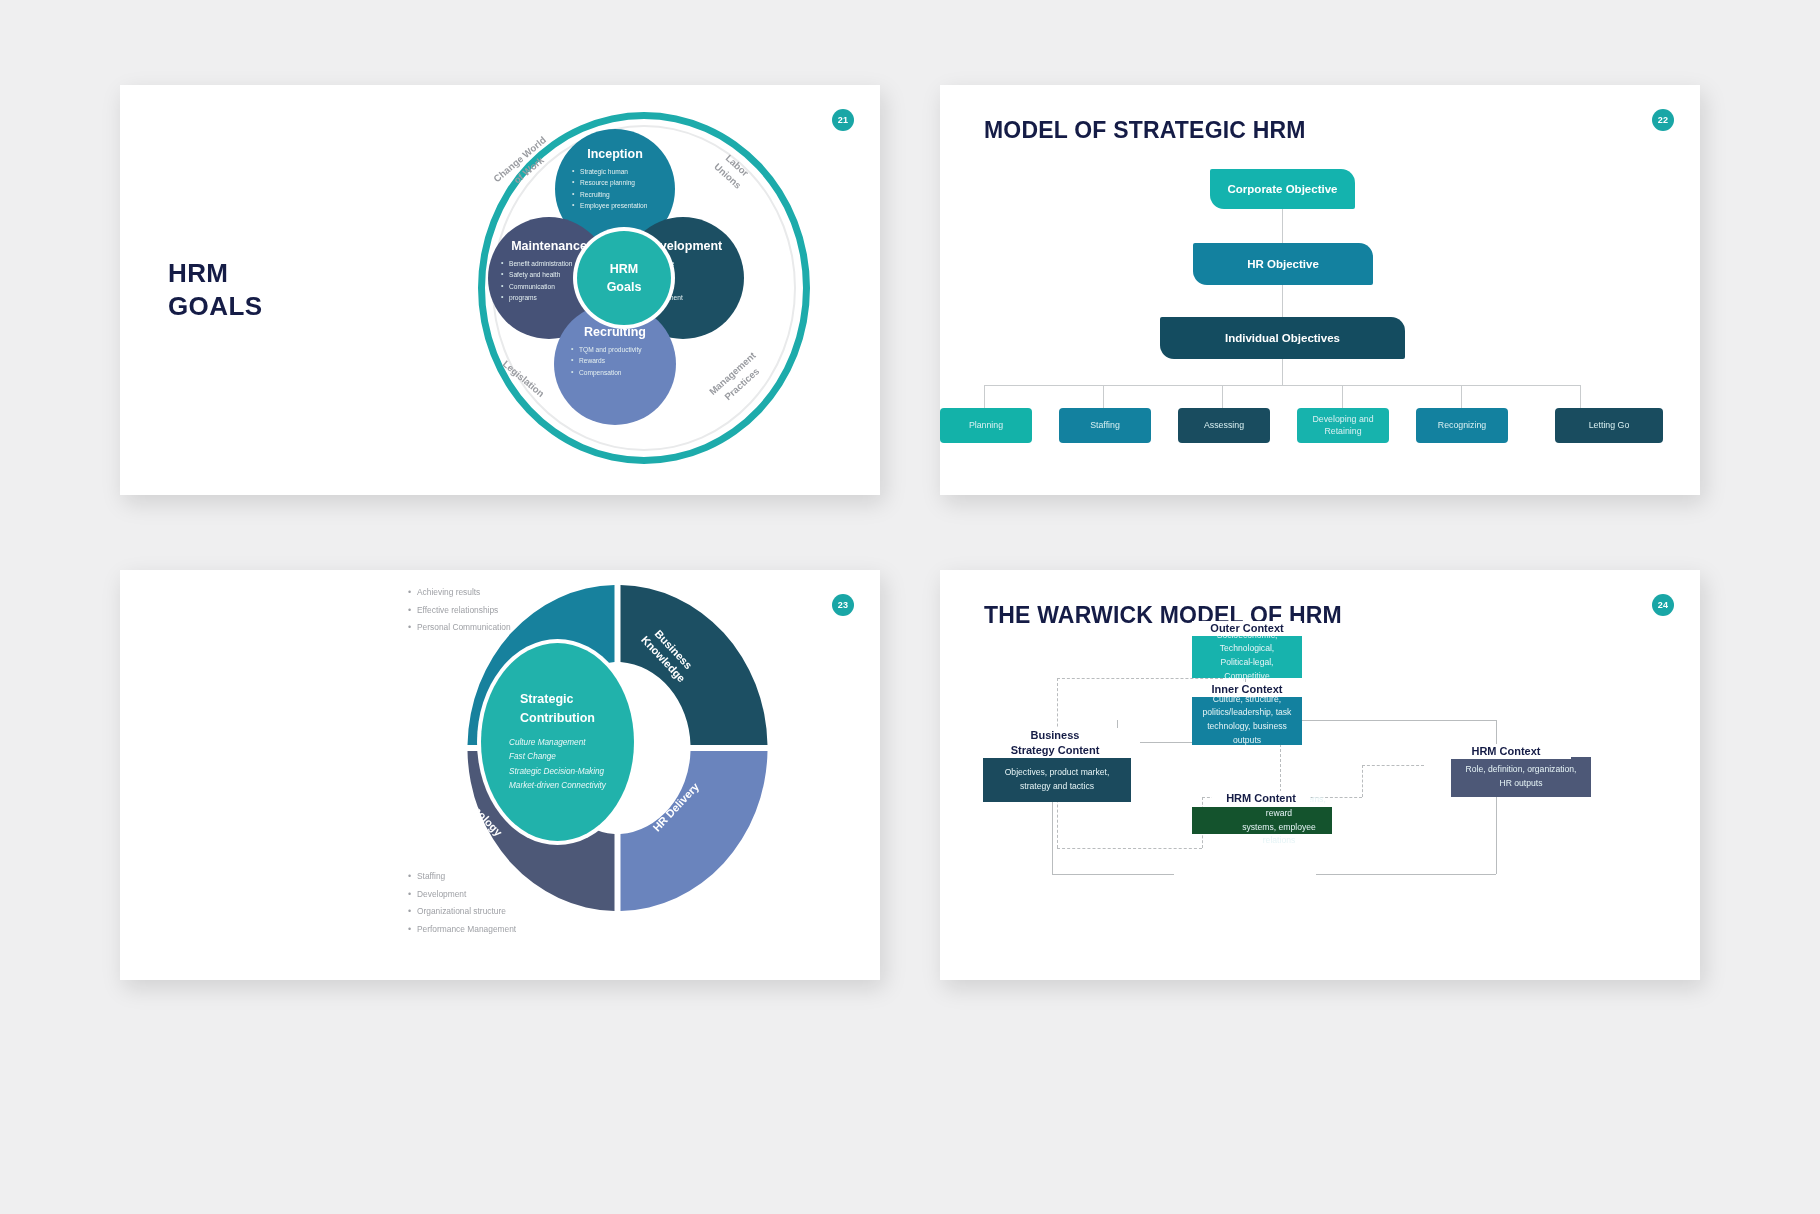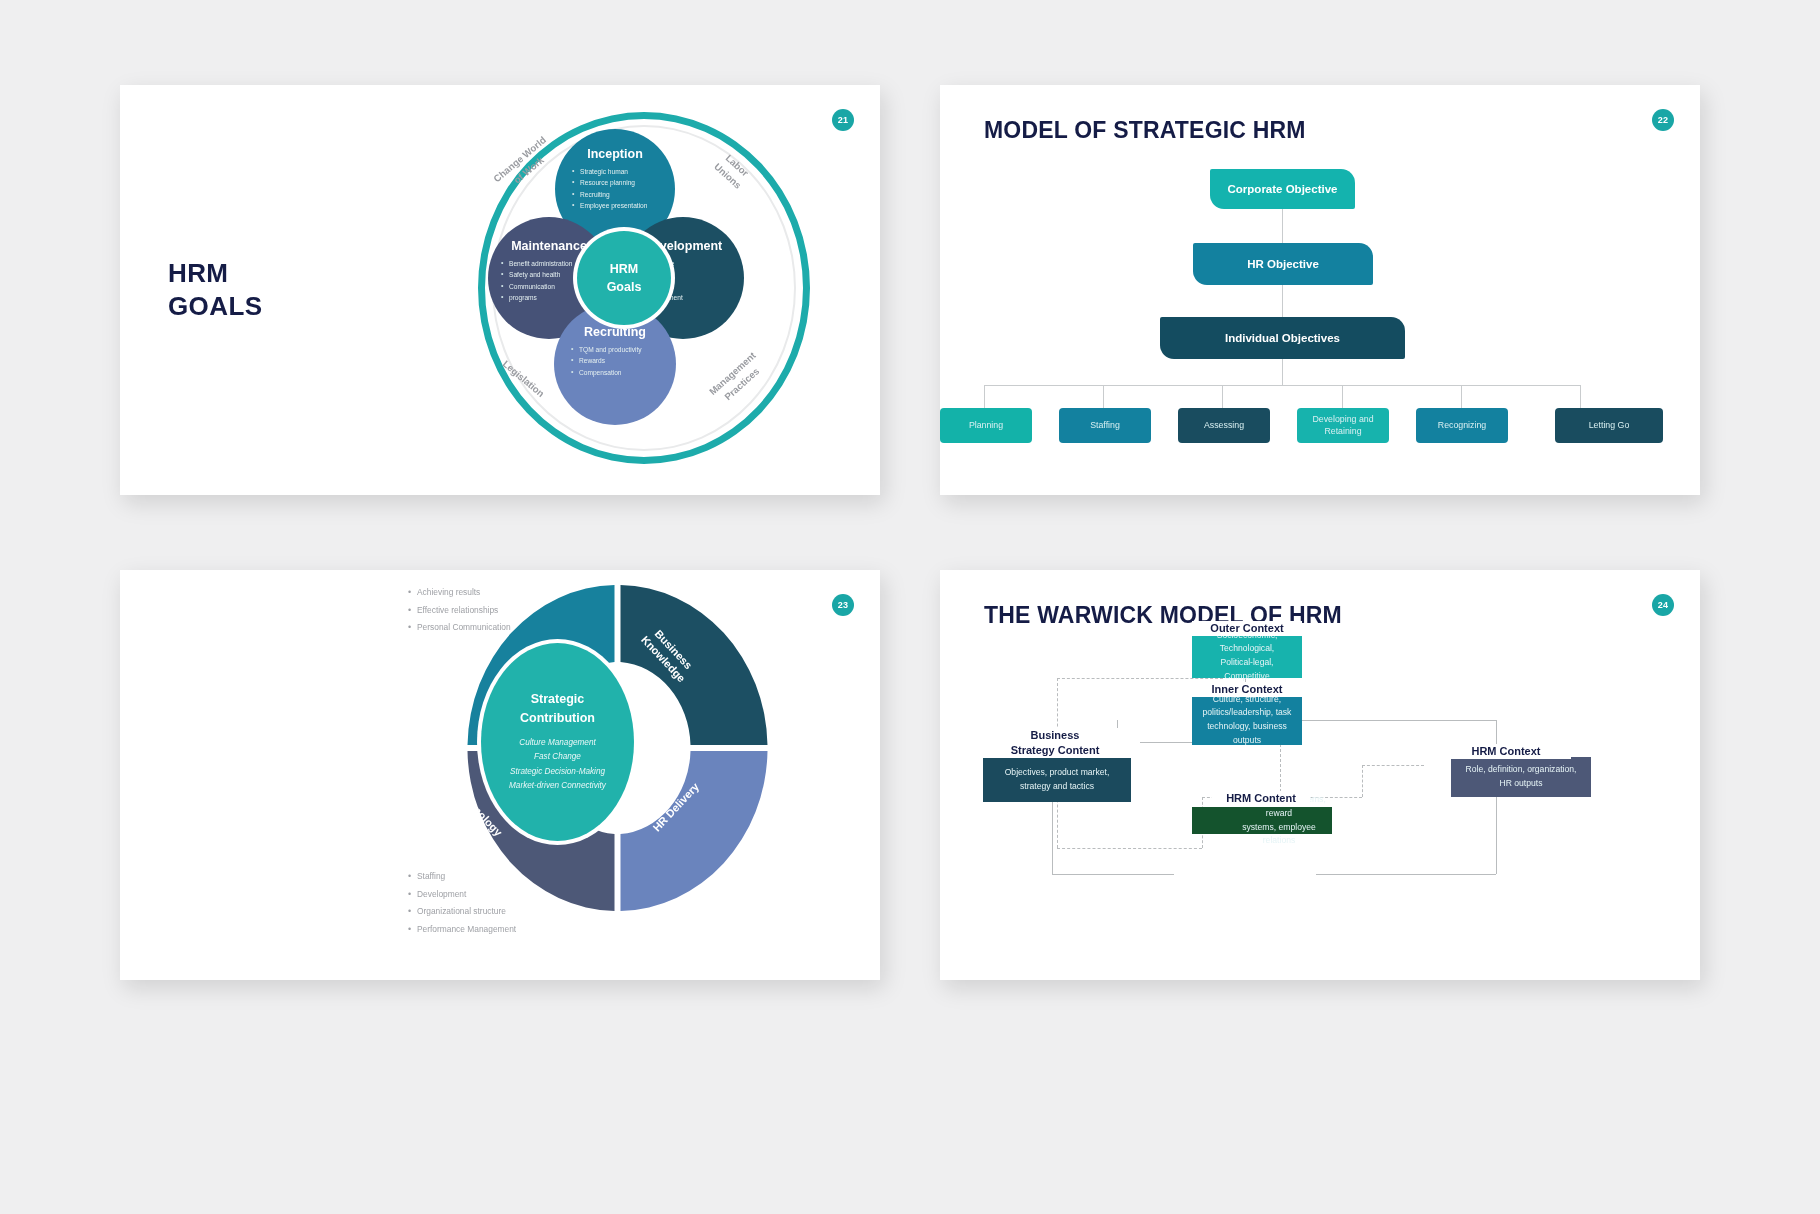--- a/index.html
+++ b/index.html
@@ -188,21 +188,21 @@
   }
   .donut { position: absolute; left: 60px; top: 5px; width: 305px; height: 330px; }
   .donut svg { display: block; }
   .donut-core {
     position: absolute;
     left: 76px; top: 65px;
     width: 153px; height: 198px;
     background: #21b2ab;
     border-radius: 50%;
     color: #ffffff;
-    text-align: center;
+    text-align: left;
     display: flex; flex-direction: column;
     align-items: center; justify-content: center;
     box-shadow: 0 0 0 4px #ffffff;
   }
   .donut-core .ttl { font-size: 12.5px; font-weight: bold; line-height: 1.5; }
   .donut-core ul { list-style: none; margin-top: 8px; }
   .donut-core li { font-size: 8.2px; line-height: 1.78; color: #e9f7f7; font-style: italic; }
   .seg-lbl {
     position: absolute;
     color: #ffffff;

